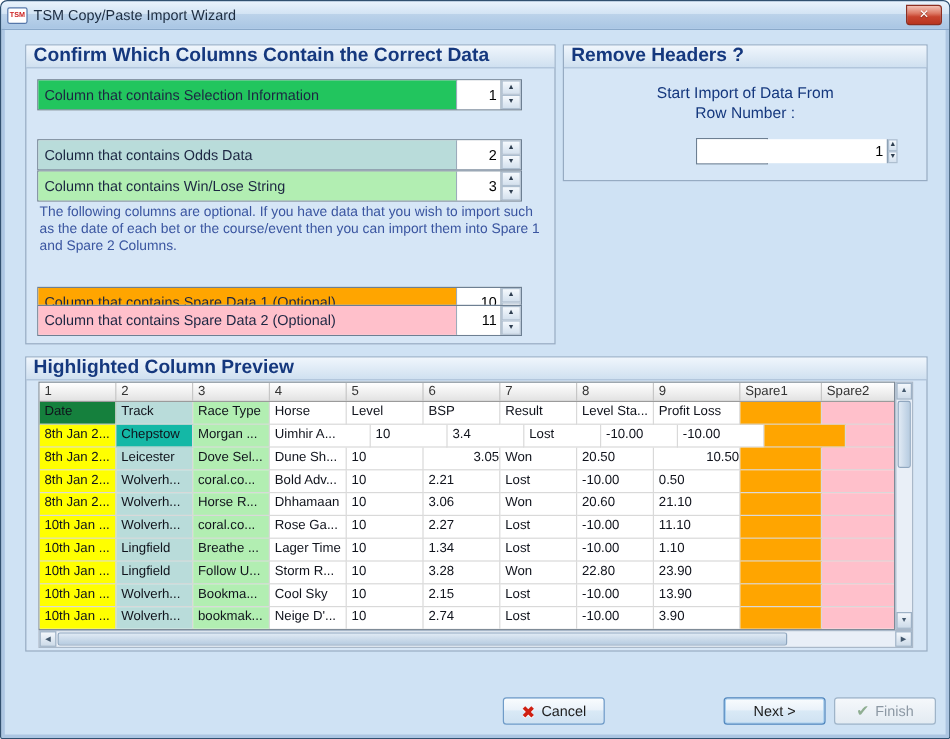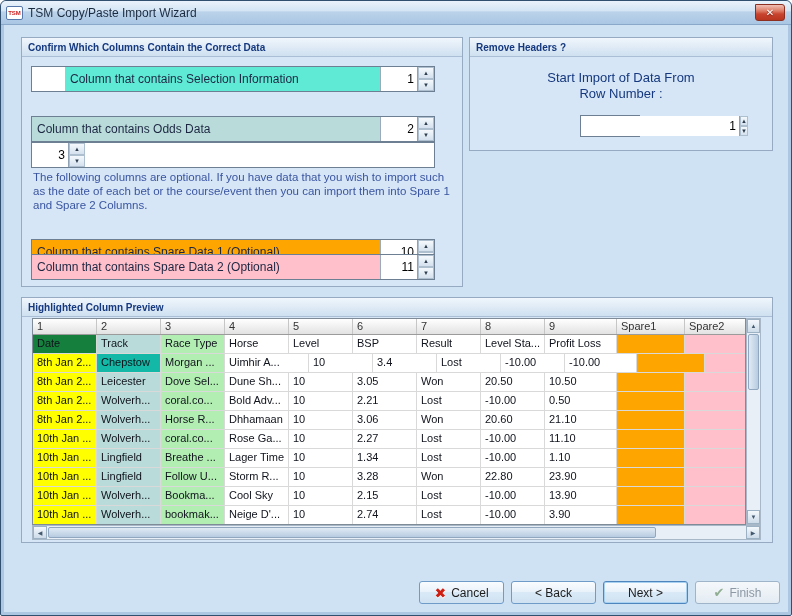--- a/index.html
+++ b/index.html
@@ -42,21 +42,21 @@
   
   .groupbox {
     position:absolute; background:#d6e6f6;
     border:1px solid #96abc2;
   }
   .group-band {
     position:absolute; top:0; left:0; right:0; height:19px;
     background:linear-gradient(#f0f6fc, #cfe0f0);
     border-bottom:1px solid #aabfd6;
     display:flex; align-items:center; padding-left:6px;
-    font-size:10px; font-weight:bold; color:#15387e;
+    font-size:16px; font-weight:bold; color:#15387e;
   }
   #confirm-box { left:20px; top:36px; width:442px; height:250px; }
   #remove-box  { left:468px; top:36px; width:304px; height:114px; }
   #preview-box { left:20px;  top:296px; width:752px; height:246px; }
 
   
   .col-row {
     position:absolute; left:9px; width:404px; height:26px;
     display:flex; border:1px solid #6d7f92; background:#ffffff;
   }
@@ -174,21 +174,21 @@
     <span class="title-text">TSM Copy/Paste Import Wizard</span>
     <div class="close-btn">
       <span>✕</span>
     </div>
   </div>
 
   <div class="groupbox" id="confirm-box">
     <div class="group-band">Confirm Which Columns Contain the Correct Data</div>
 
     <div class="col-row" id="row-sel">
-      <div class="lbl" style="background: #5eead4; margin-left: 33px;">Column that contains Selection Information</div>
+      <div class="lbl" style="background: #22c55e;">Column that contains Selection Information</div>
       <input class="num" value="1" style="">
       <div class="spinner">
         <div class="spin-btn">
             <span>▲</span>
           </div>
         <div class="spin-btn">
             <span>▼</span>
           </div>
       </div>
     </div>
@@ -200,20 +200,21 @@
         <div class="spin-btn">
             <span>▲</span>
           </div>
         <div class="spin-btn">
             <span>▼</span>
           </div>
       </div>
     </div>
 
     <div class="col-row" id="row-win">
+      <div class="lbl" style="background: rgb(178, 238, 178);">Column that contains Win/Lose String</div>
       <input class="num" value="3" style="">
       <div class="spinner">
         <div class="spin-btn">
             <span>▲</span>
           </div>
         <div class="spin-btn">
             <span>▼</span>
           </div>
       </div>
     </div>
@@ -308,24 +309,24 @@
             <div class="g-cell" style="width: 72px;">-10.00</div>
             <div class="g-cell" style="width: 68px; background: rgb(255, 165, 0);"></div>
             <div class="g-cell" style="width: 61px; background: rgb(255, 192, 203);"></div>
           </div>
           <div class="g-row">
             <div class="g-cell" style="width: 64px; background: rgb(255, 255, 0);">8th Jan 2...</div>
             <div class="g-cell" style="width: 64px; background: rgb(185, 220, 218);">Leicester</div>
             <div class="g-cell" style="width: 64px; background: rgb(178, 238, 178);">Dove Sel...</div>
             <div class="g-cell" style="width: 64px;">Dune Sh...</div>
             <div class="g-cell" style="width: 64px;">10</div>
-            <div class="g-cell" style="width: 64px;">3.05</div>
+            <div class="g-cell" style="width: 64px; text-align: right;">3.05</div>
             <div class="g-cell" style="width: 64px;">Won</div>
             <div class="g-cell" style="width: 64px;">20.50</div>
-            <div class="g-cell" style="width: 72px;">10.50</div>
+            <div class="g-cell" style="width: 72px; text-align: right;">10.50</div>
             <div class="g-cell" style="width: 68px; background: rgb(255, 165, 0);"></div>
             <div class="g-cell" style="width: 61px; background: rgb(255, 192, 203);"></div>
           </div>
           <div class="g-row">
             <div class="g-cell" style="width: 64px; background: rgb(255, 255, 0);">8th Jan 2...</div>
             <div class="g-cell" style="width: 64px; background: rgb(185, 220, 218);">Wolverh...</div>
             <div class="g-cell" style="width: 64px; background: rgb(178, 238, 178);">coral.co...</div>
             <div class="g-cell" style="width: 64px;">Bold Adv...</div>
             <div class="g-cell" style="width: 64px;">10</div>
             <div class="g-cell" style="width: 64px;">2.21</div>
@@ -436,23 +437,20 @@
       <div class="sbtn">
           <span>▶</span>
         </div>
     </div>
   </div>
 
   <div class="btn" id="btn-cancel">
     <span class="ico-cancel">✖</span>
     <span>Cancel</span>
   </div>
-  <div class="btn" id="btn-back">
-    <span>&lt; Back</span>
-  </div>
   <div class="btn" id="btn-next">
     <span>Next &gt;</span>
   </div>
   <div class="btn" id="btn-finish">
     <span class="ico-finish">✔</span>
     <span>Finish</span>
   </div>
 
 </div>
 

